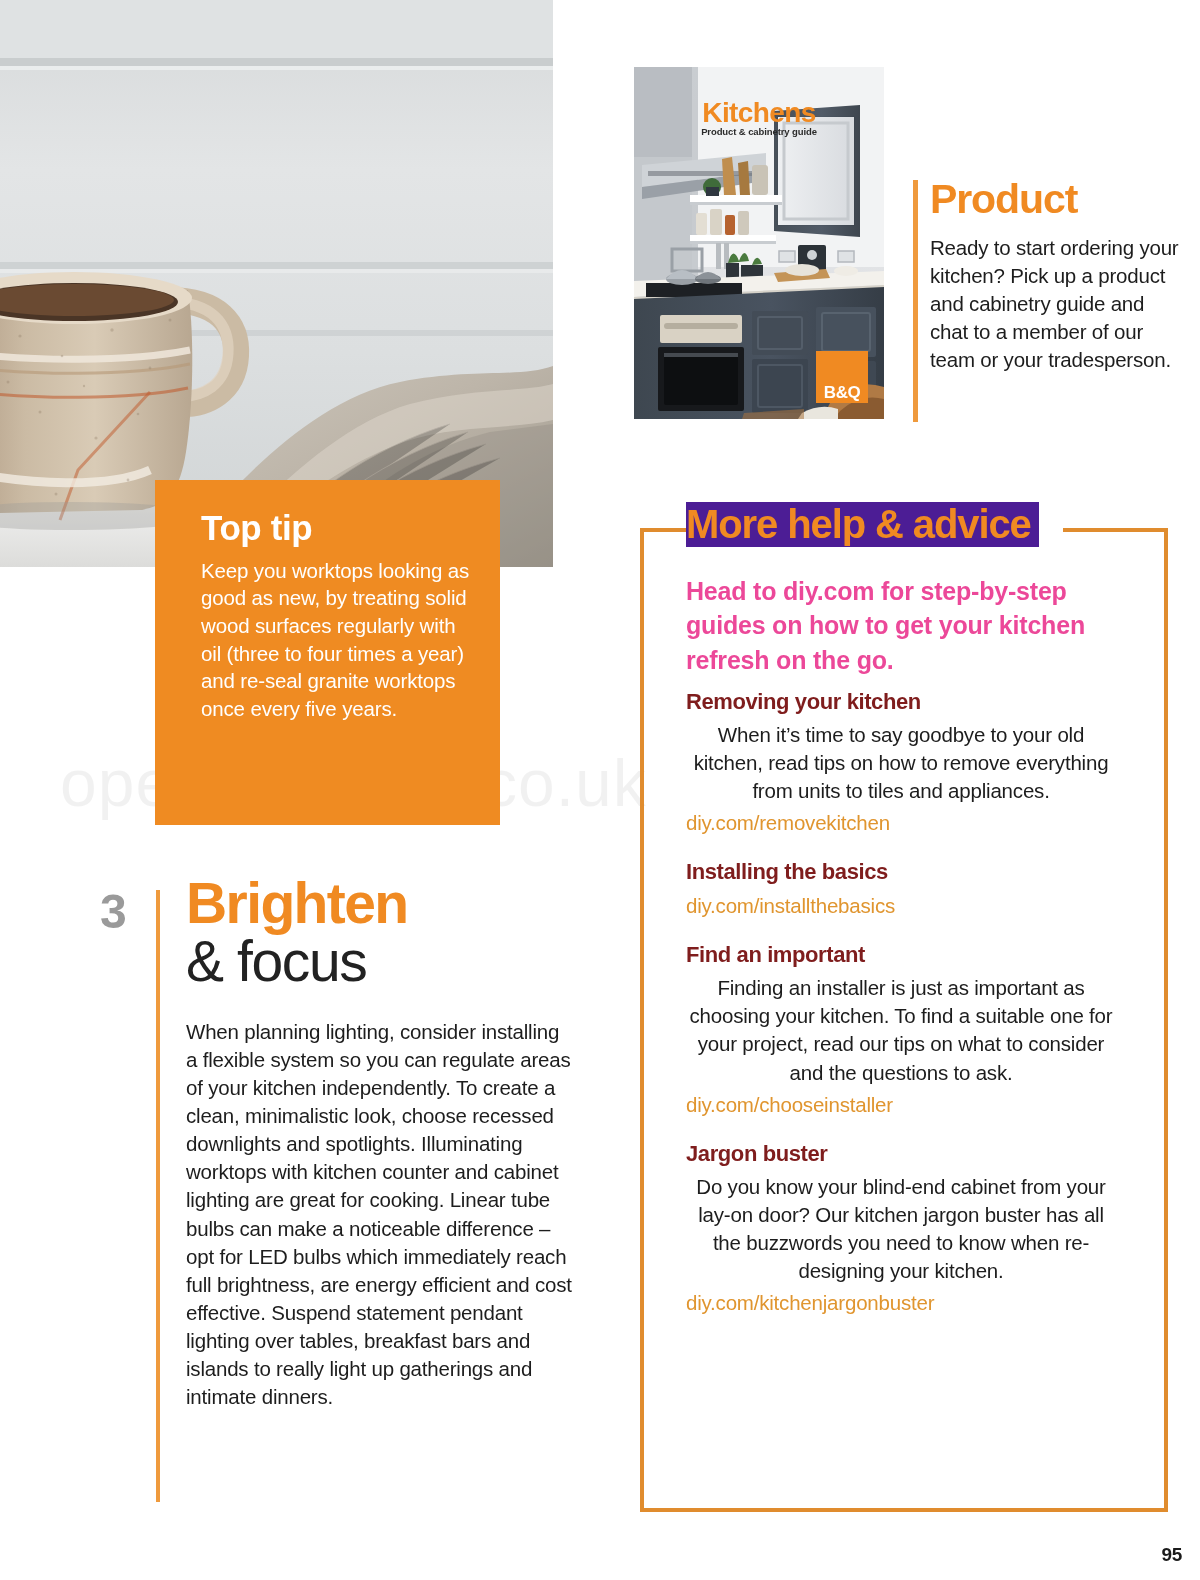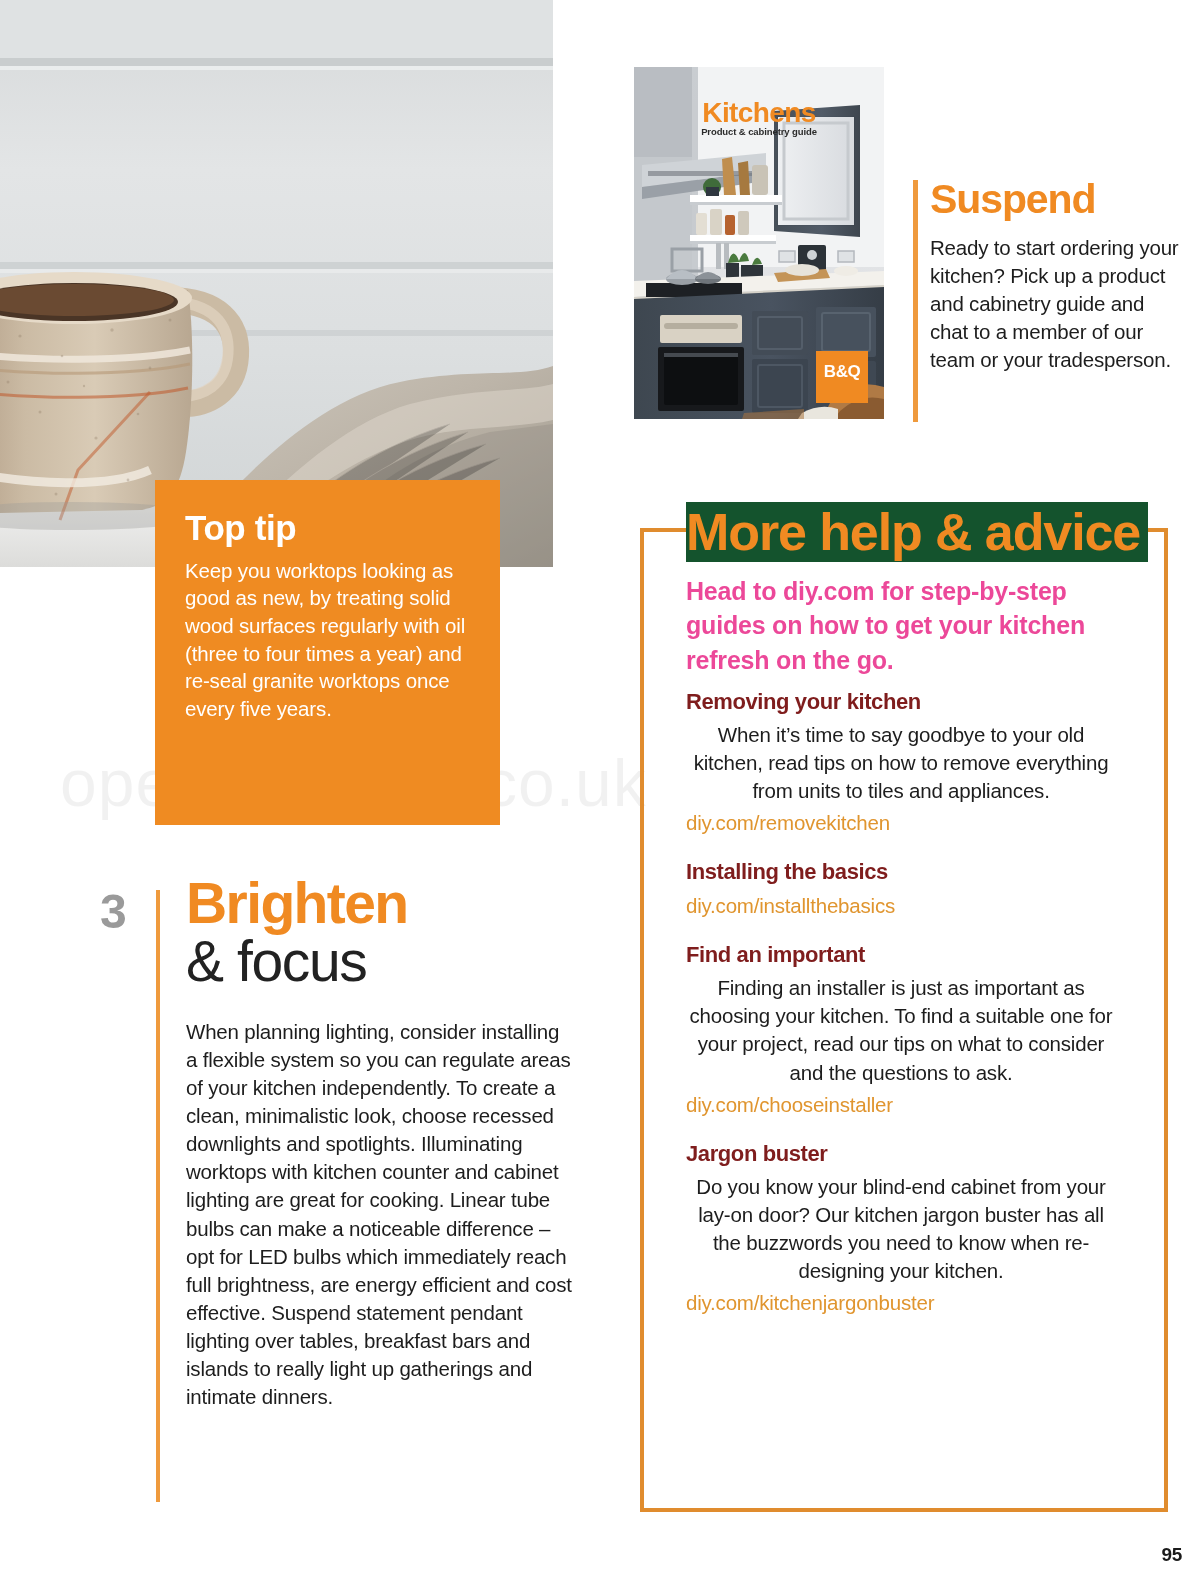--- a/index.html
+++ b/index.html
@@ -46,21 +46,21 @@
   }
   .hero-photo svg { display: block; width: 100%; height: 100%; }
 
   
   .toptip-box {
     position: absolute;
     left: 155px; top: 480px;
     width: 345px; height: 345px;
     background: #ef8b22;
     z-index: 4;
-    padding: 30px 30px 0 30px;
+    padding: 30px 30px 0 46px;
   }
   .toptip-title {
     color: #ffffff;
     font-size: 35px;
     font-weight: bold;
     letter-spacing: -0.4px;
     line-height: 1.05;
     margin-bottom: 10px;
   }
   .toptip-body {
@@ -152,21 +152,21 @@
     position: absolute;
     right: 16px; bottom: 16px;
     width: 52px; height: 52px;
     background: #f08a22;
     color: #ffffff;
     font-size: 17px;
     font-weight: bold;
     display: flex;
     align-items: flex-end;
     justify-content: center;
-    padding-bottom: 21px;
+    padding-bottom: 0;
     letter-spacing: -0.5px;
     z-index: 3;
   }
 
   
   .remember-rule {
     position: absolute;
     left: 913px; top: 180px;
     width: 5px; height: 242px;
     background: #ef9a3d;
@@ -205,25 +205,25 @@
   }
   .advice-frame .bd-left   { left: 0;  top: 0;    width: 4px; height: 984px; }
   .advice-frame .bd-right  { right: 0; top: 0;    width: 4px; height: 984px; }
   .advice-frame .bd-bottom { left: 0;  bottom: 0; width: 528px; height: 4px; }
   .advice-frame .bd-top-l  { left: 0;  top: 0;    width: 48px;  height: 4px; }
   .advice-frame .bd-top-r  { right: 0; top: 0;    width: 105px; height: 4px; }
 
   .advice-title {
     position: absolute;
     left: 686px; top: 502px;
-    font-size: 52px;
+    font-size: 40px;
     font-weight: bold;
     color: #f08a22;
     letter-spacing: -1.1px;
-    background: #14532d;
+    background: #4c1d95;
     padding: 0 8px 0 0;
     z-index: 6;
   }
 
   .advice-content {
     position: absolute;
     left: 686px; top: 574px;
     width: 430px;
     z-index: 6;
   }
@@ -476,21 +476,21 @@
       <path d="M168,346 q18,-10 36,-4 L204,352 L164,352 Z" fill="#e9e6de"></path>
 
       <path d="M110,346 L170,342 L170,352 L108,352 Z" fill="#a9753f" opacity="0.55"></path>
     </svg>
     <div class="booklet-title">Kitchens</div>
     <div class="booklet-sub">Product &amp; cabinetry guide</div>
     <div class="booklet-logo">B&amp;Q</div>
   </div>
 
   <div class="remember-rule"></div>
-  <div class="remember-title">Suspend</div>
+  <div class="remember-title">Product</div>
   <div class="remember-body">Ready to start ordering your kitchen? Pick up a product and cabinetry guide and chat to a member of our team or your tradesperson.</div>
 
   <div class="advice-frame">
     <span class="bd bd-left"></span>
     <span class="bd bd-right"></span>
     <span class="bd bd-bottom"></span>
     <span class="bd bd-top-l"></span>
     <span class="bd bd-top-r"></span>
   </div>
   <div class="advice-title">More help &amp; advice</div>

